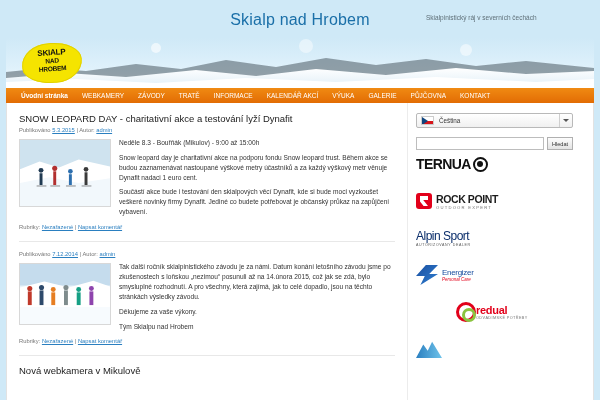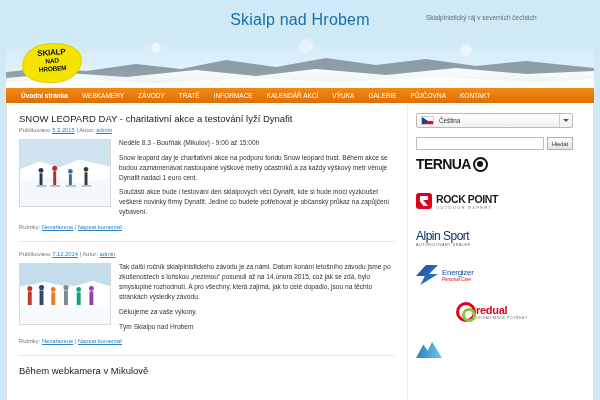--- a/index.html
+++ b/index.html
@@ -421,21 +421,21 @@
           <span>Rubriky:</span>
           <a href="#">Nezařazené</a>
           <span>|</span>
           <a href="#">Napsat komentář</a>
         </div>
       </div>
 
       <hr class="sep">
 
       <div class="post">
-        <h2>Během webkamera v Mikulově</h2>
+        <h2>Nová webkamera v Mikulově</h2>
       </div>
 
     </div>
 
     <div class="sidebar">
 
       <div class="lang-select">
         <span class="flag"></span>
         <span>Čeština</span>
         <span class="caret-box">

